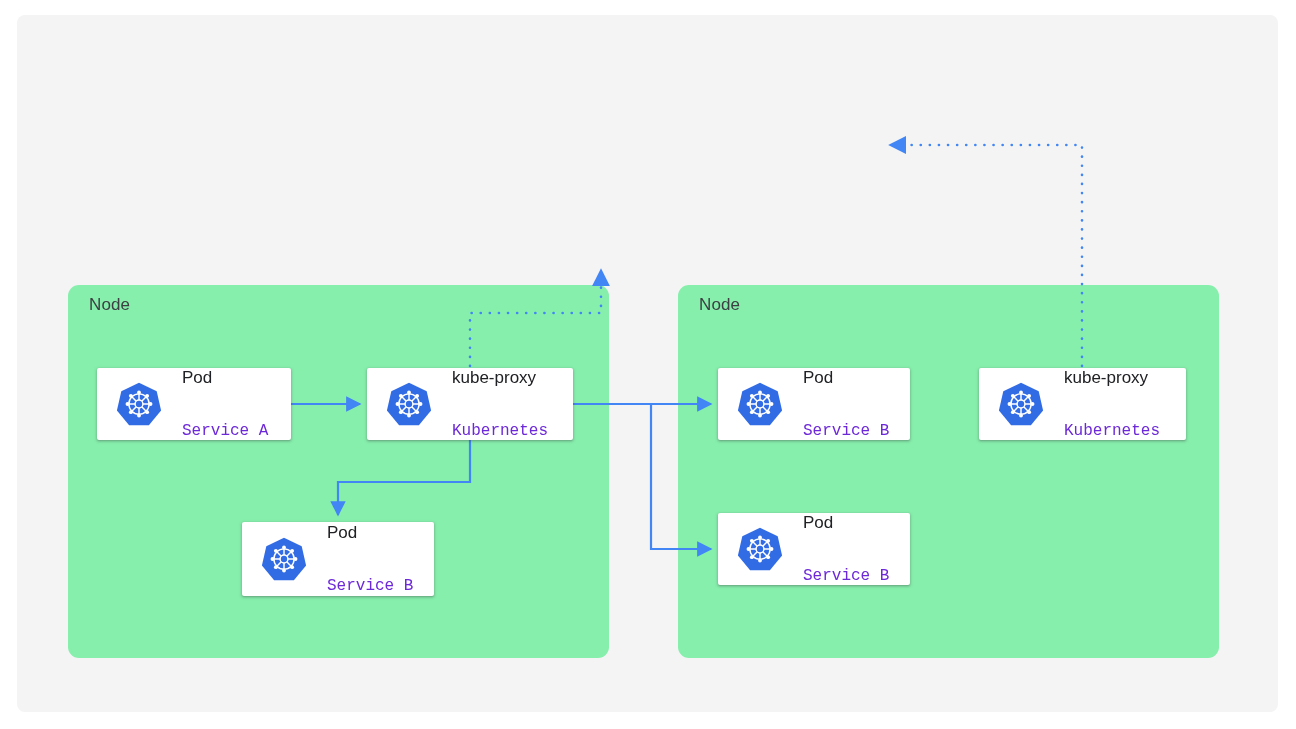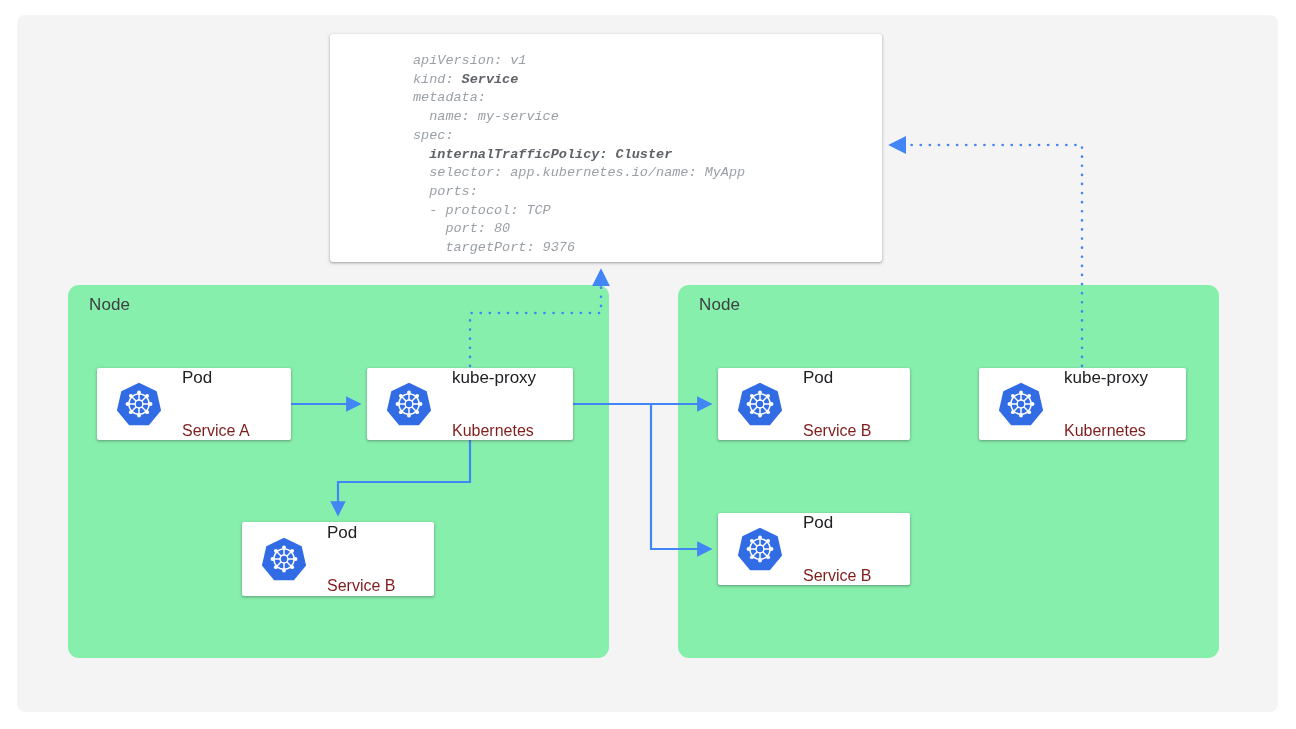--- a/index.html
+++ b/index.html
@@ -68,21 +68,22 @@
     justify-content: center;
     line-height: 1.28;
     gap: 32px;
   }
   .card-title {
     font-size: 17px;
     color: #202124;
   }
   .card-sub {
     font-size: 16px;
-    color: #7f1d1d;
+    color: #6d28d9;
+    font-family: Liberation Mono, monospace;
   }
 
   
   #pod-a        { left: 97px;  top: 368px; width: 194px; height: 72px; }
   #kube-proxy-l { left: 367px; top: 368px; width: 206px; height: 72px; }
   #pod-b-local  { left: 242px; top: 522px; width: 192px; height: 74px; }
   #pod-b-top    { left: 718px; top: 368px; width: 192px; height: 72px; }
   #pod-b-bottom { left: 718px; top: 513px; width: 192px; height: 72px; }
   #kube-proxy-r { left: 979px; top: 368px; width: 207px; height: 72px; }
 
@@ -164,33 +165,20 @@
 
     <g>
       <path d="M 470 366 L 470 313 L 601 313 L 601 270" stroke="#4285f4" stroke-width="2.6" fill="none" stroke-linecap="round" stroke-dasharray="0.1 9" marker-end="url(#arrowblue)"></path>
     </g>
 
     <g>
       <path d="M 1082 366 L 1082 145 L 890 145" stroke="#4285f4" stroke-width="2.6" fill="none" stroke-linecap="round" stroke-dasharray="0.1 9" marker-end="url(#arrowblue)"></path>
     </g>
   </svg>
 
-  <div id="yaml-card">
-    <pre id="yaml-code">apiVersion: v1
-kind: <b>Service</b>
-metadata:
-  name: my-service
-spec:
-  <b>internalTrafficPolicy: Cluster</b>
-  selector: app.kubernetes.io/name: MyApp
-  ports:
-  - protocol: TCP
-    port: 80
-    targetPort: 9376</pre>
-  </div>
 
   <div class="card" id="pod-a">
     <svg class="k8s" viewBox="0 0 100 100">
       <path fill="#326ce5" d="M50 4 L88.5 22.5 L98 64 L71.5 96 L28.5 96 L2 64 L11.5 22.5 Z"></path>
       <g fill="none" stroke="#ffffff" stroke-width="3.2">
         <circle cx="50" cy="50" r="22"></circle>
         <circle cx="50" cy="50" r="8.5"></circle>
         <path d="M50 28 L50 41.5 M50 58.5 L50 72
                  M28 50 L41.5 50 M58.5 50 L72 50
                  M34.4 34.4 L44 44 M56 56 L65.6 65.6

